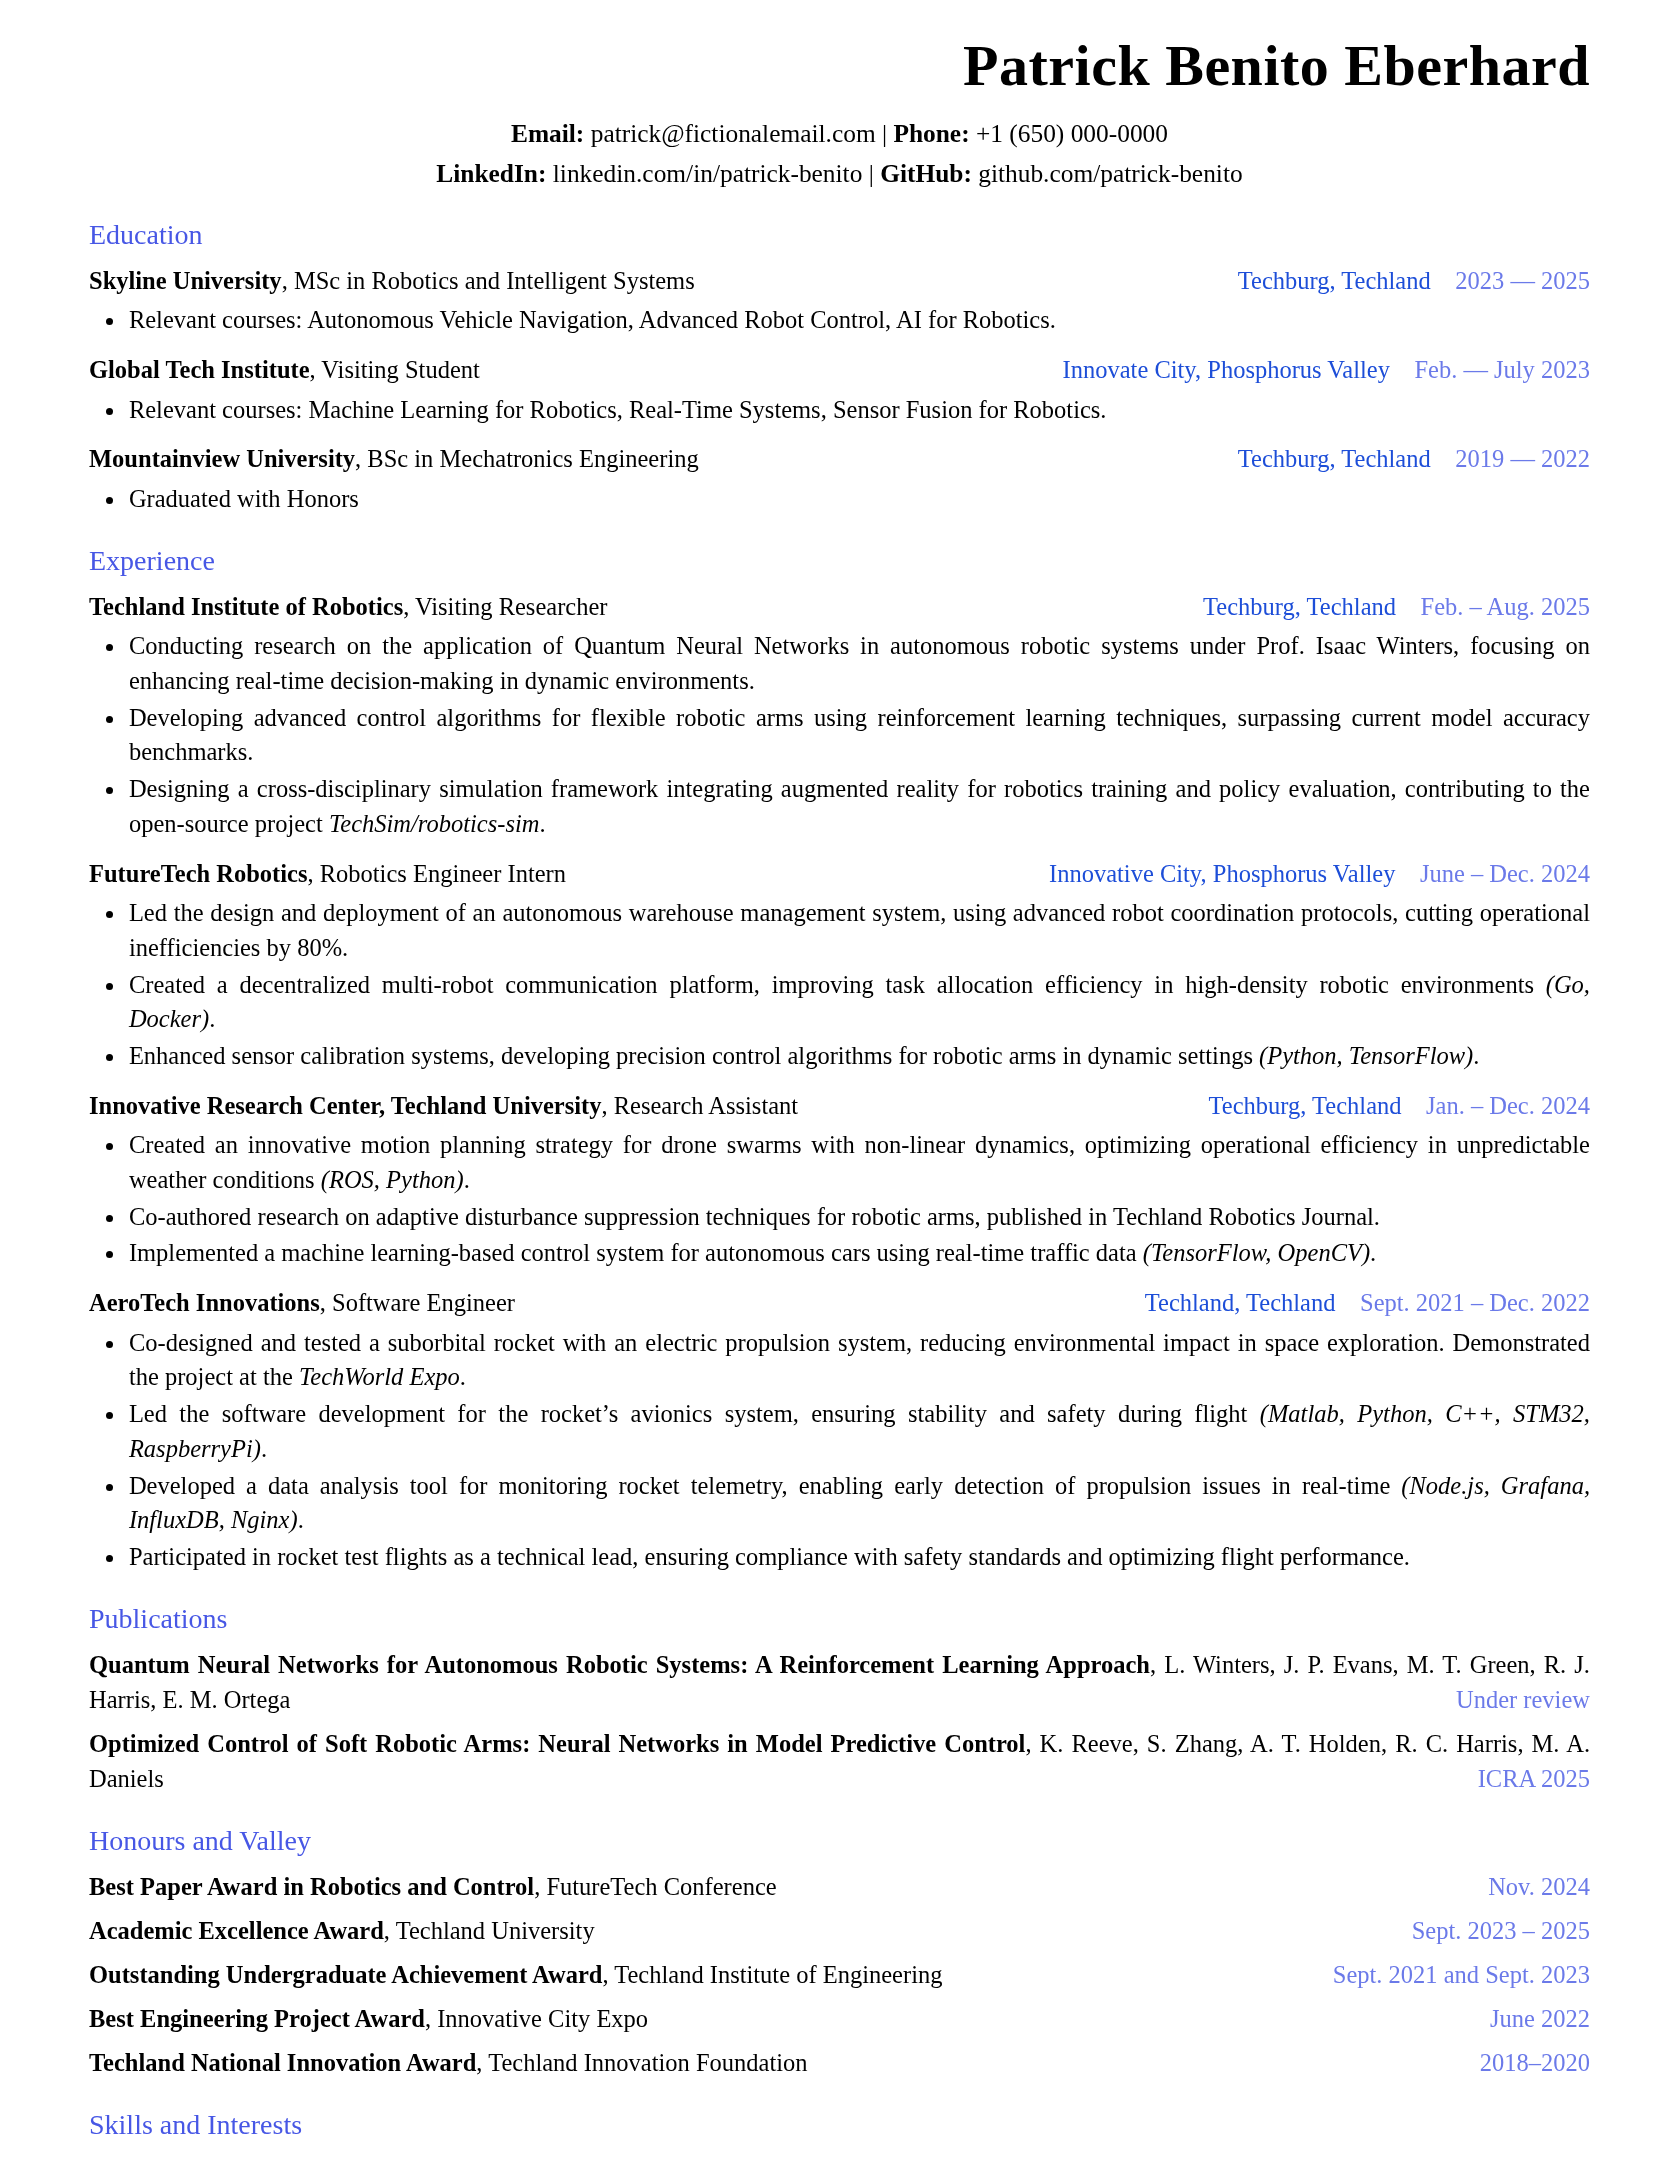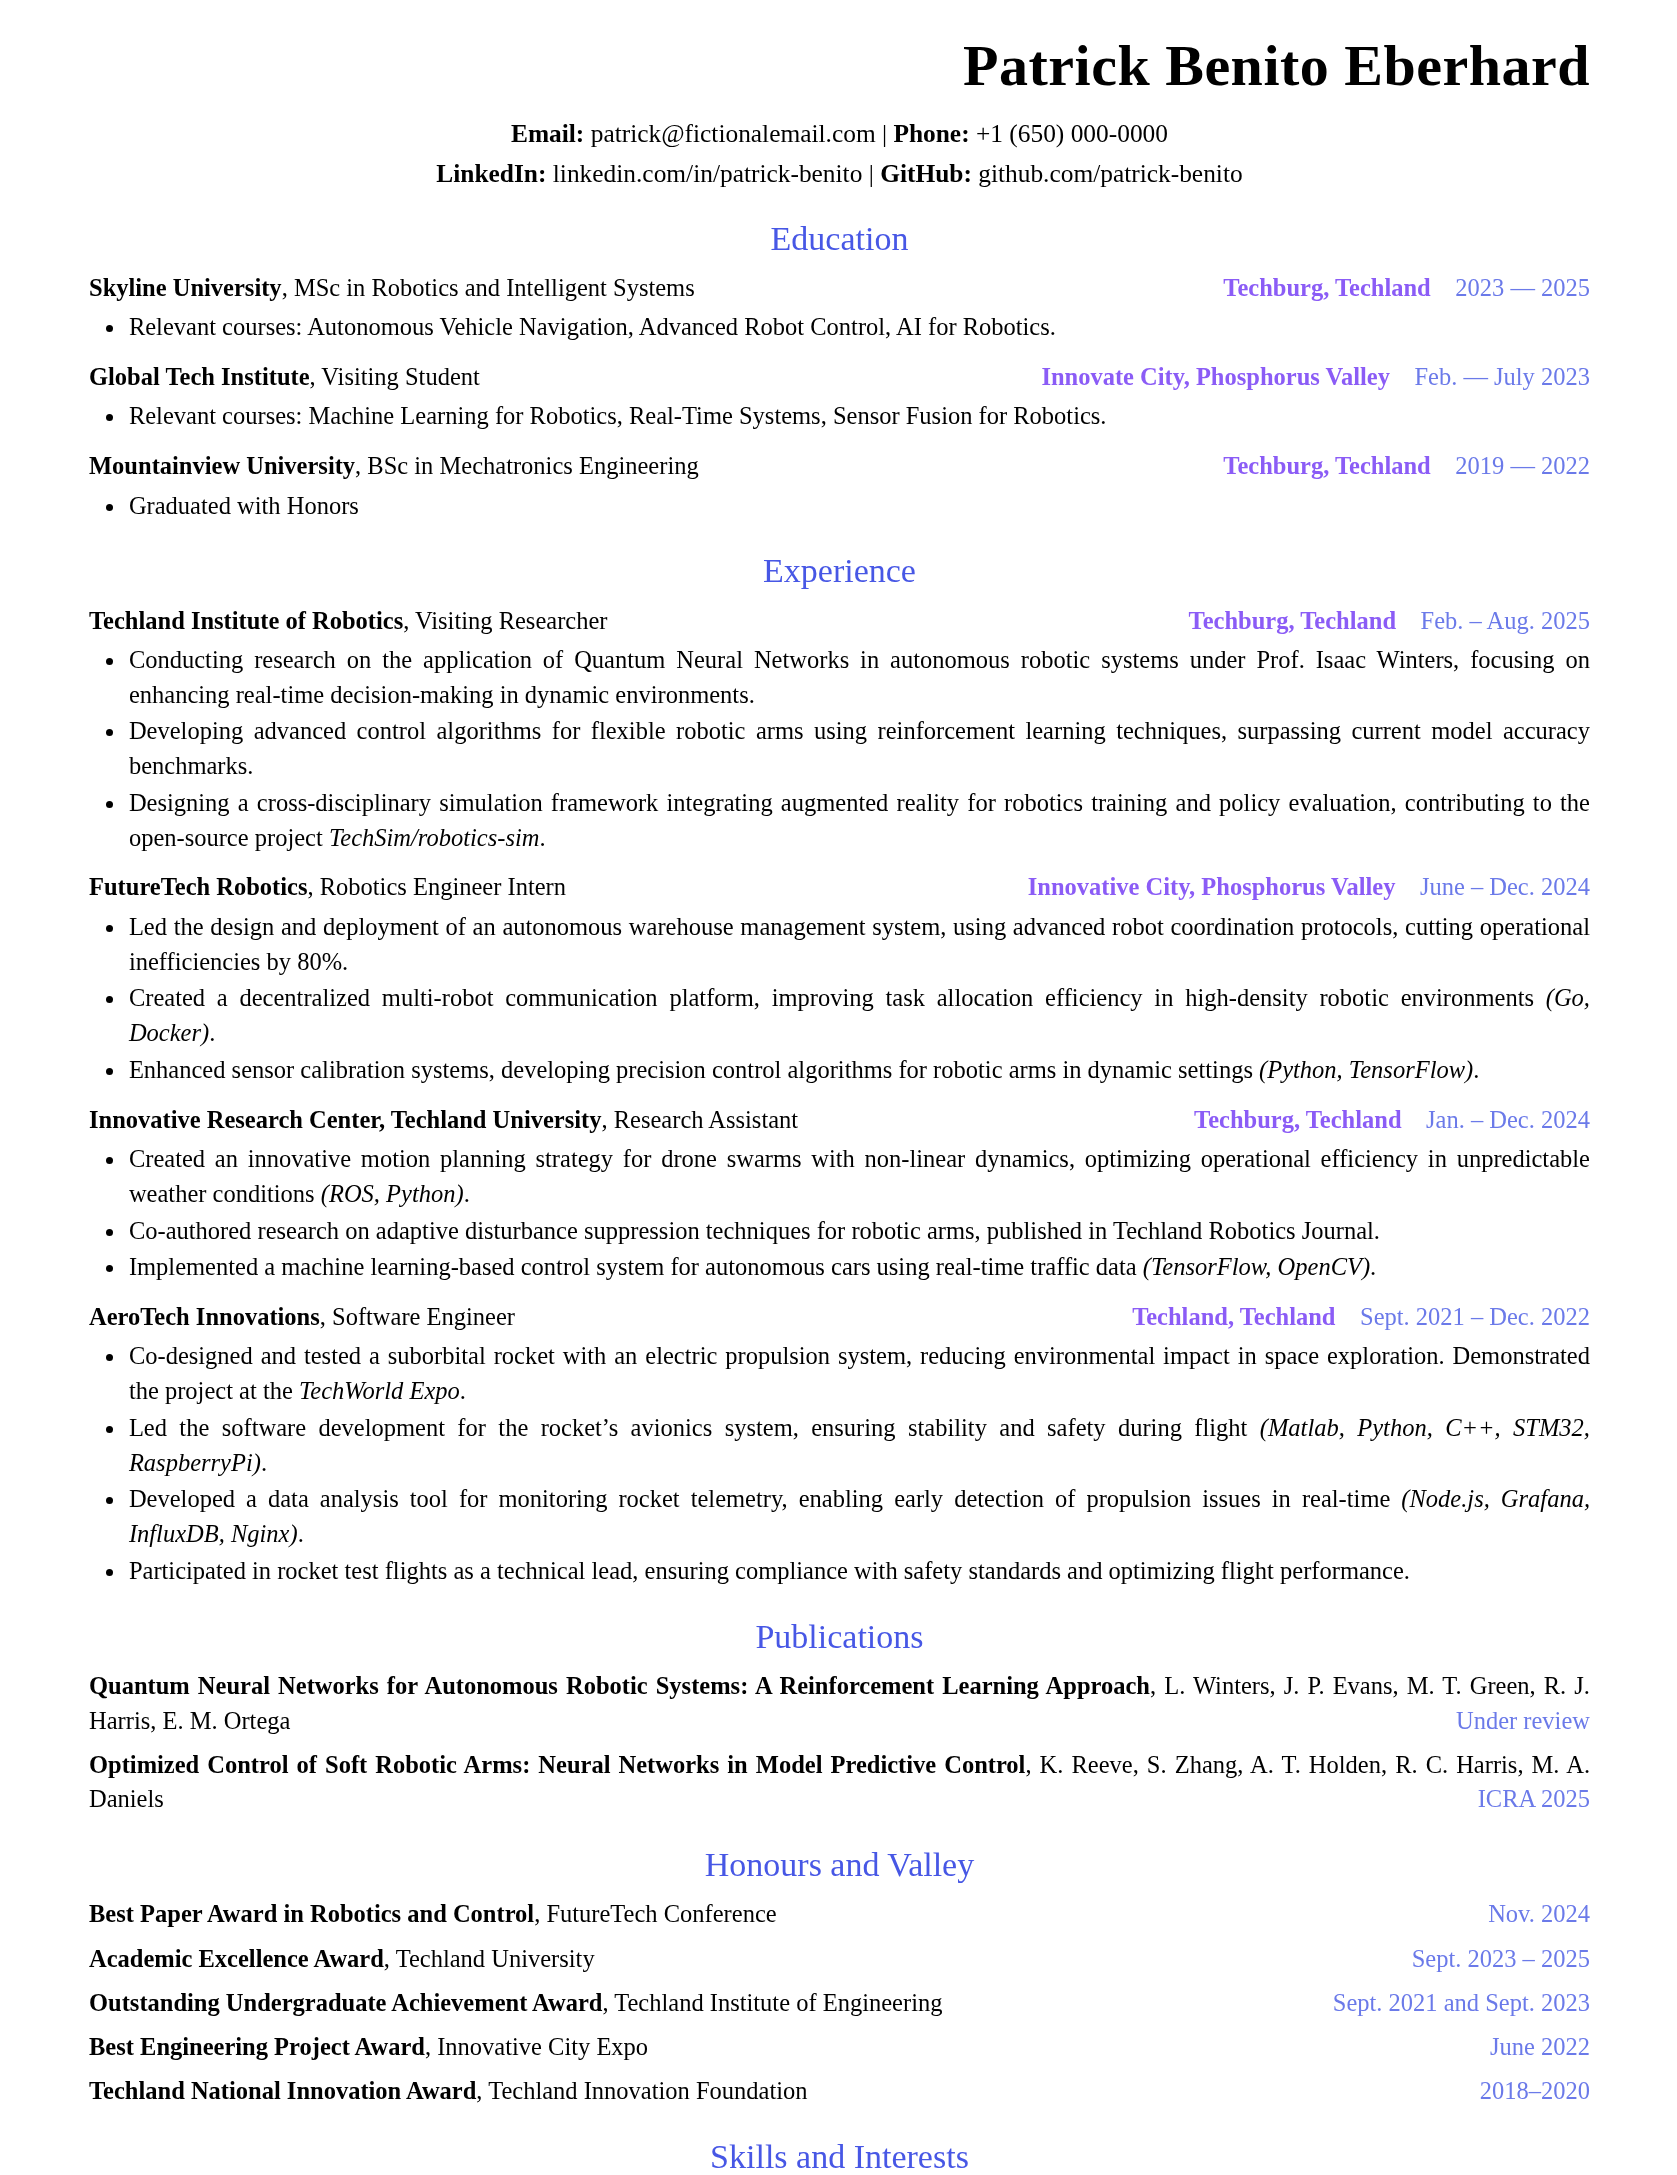--- a/index.html
+++ b/index.html
@@ -21,35 +21,34 @@
     margin: 9.4px 0 17px 0;
     line-height: 1.1;
     letter-spacing: 0.5px;
     text-align: right;
   }
   .contact-line { font-size: 25.4px; margin: 3.8px 0; }
   .contact-line b { font-weight: 700; }
   section { margin-top: 28px; }
   h2.section-title {
     color: var(--accent, #4757e5);
-    font-size: 34px;
+    font-size: 28px;
     font-weight: 500;
     margin: 0 0 13px 0;
     line-height: 1.15;
-    text-align: center;
   }
   .entry + .entry { margin-top: 15px; }
   .entry-head {
     display: flex;
     justify-content: space-between;
     align-items: baseline;
   }
   .entry-left b { font-weight: 700; }
   .entry-right { white-space: nowrap; margin-left: 28px; }
-  .entry-loc { color: #8b5cf6; font-weight: bold; }
+  .entry-loc { color: #1d4ed8; }
   .entry-dates { color: var(--accent-light, #6b7ae9); margin-left: 24.5px; }
   ul.bullets {
     margin: 4.7px 0 0 0;
     padding-left: 38px;
   }
   ul.bullets li {
     text-align: justify;
     padding-left: 1.9px;
     margin: 1.9px 0;
   }

